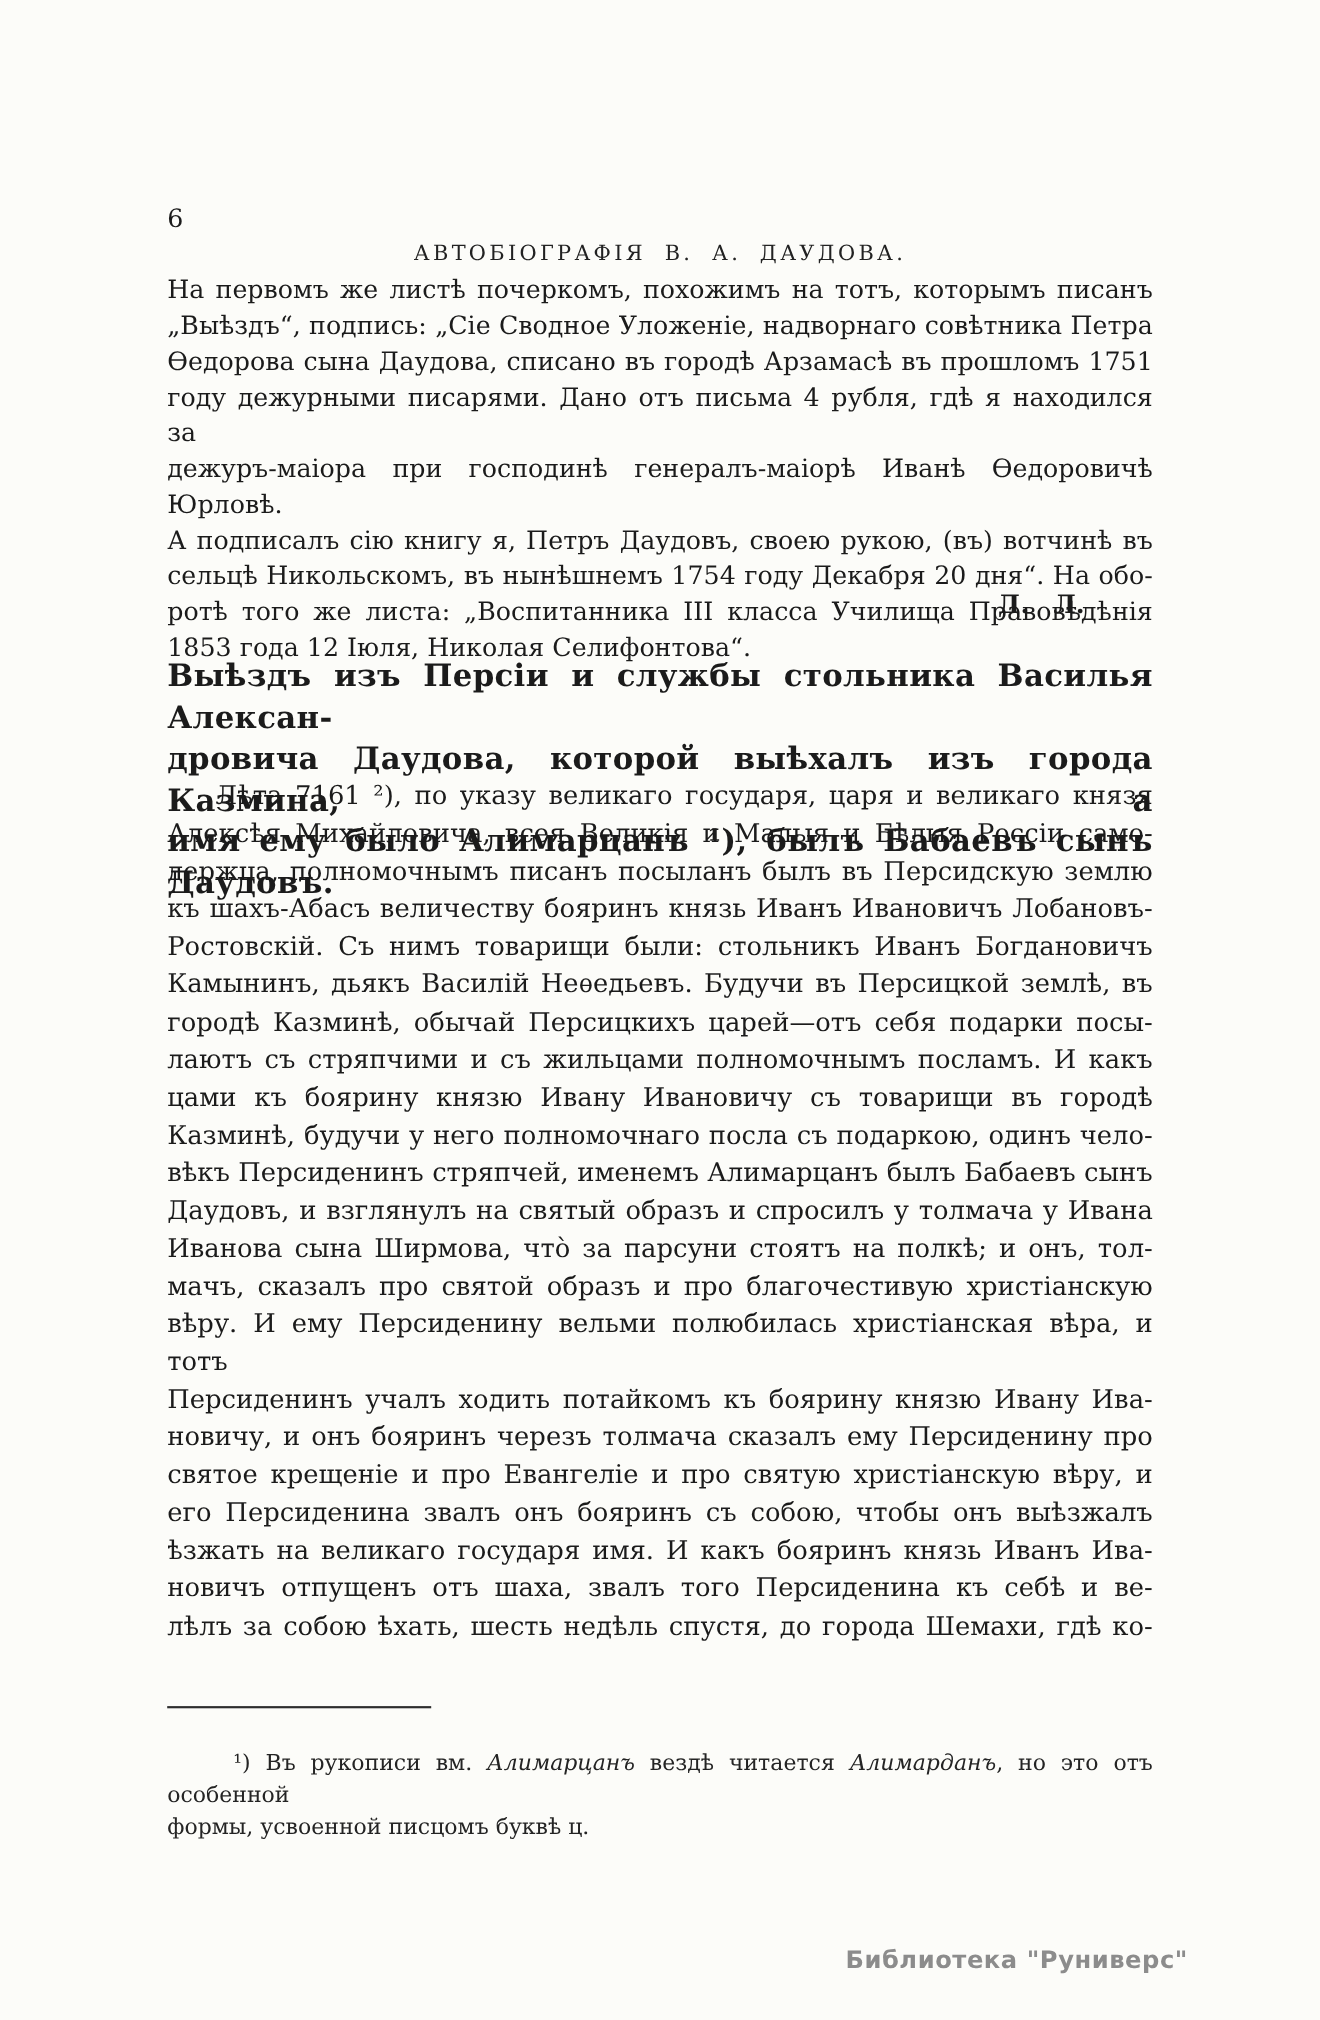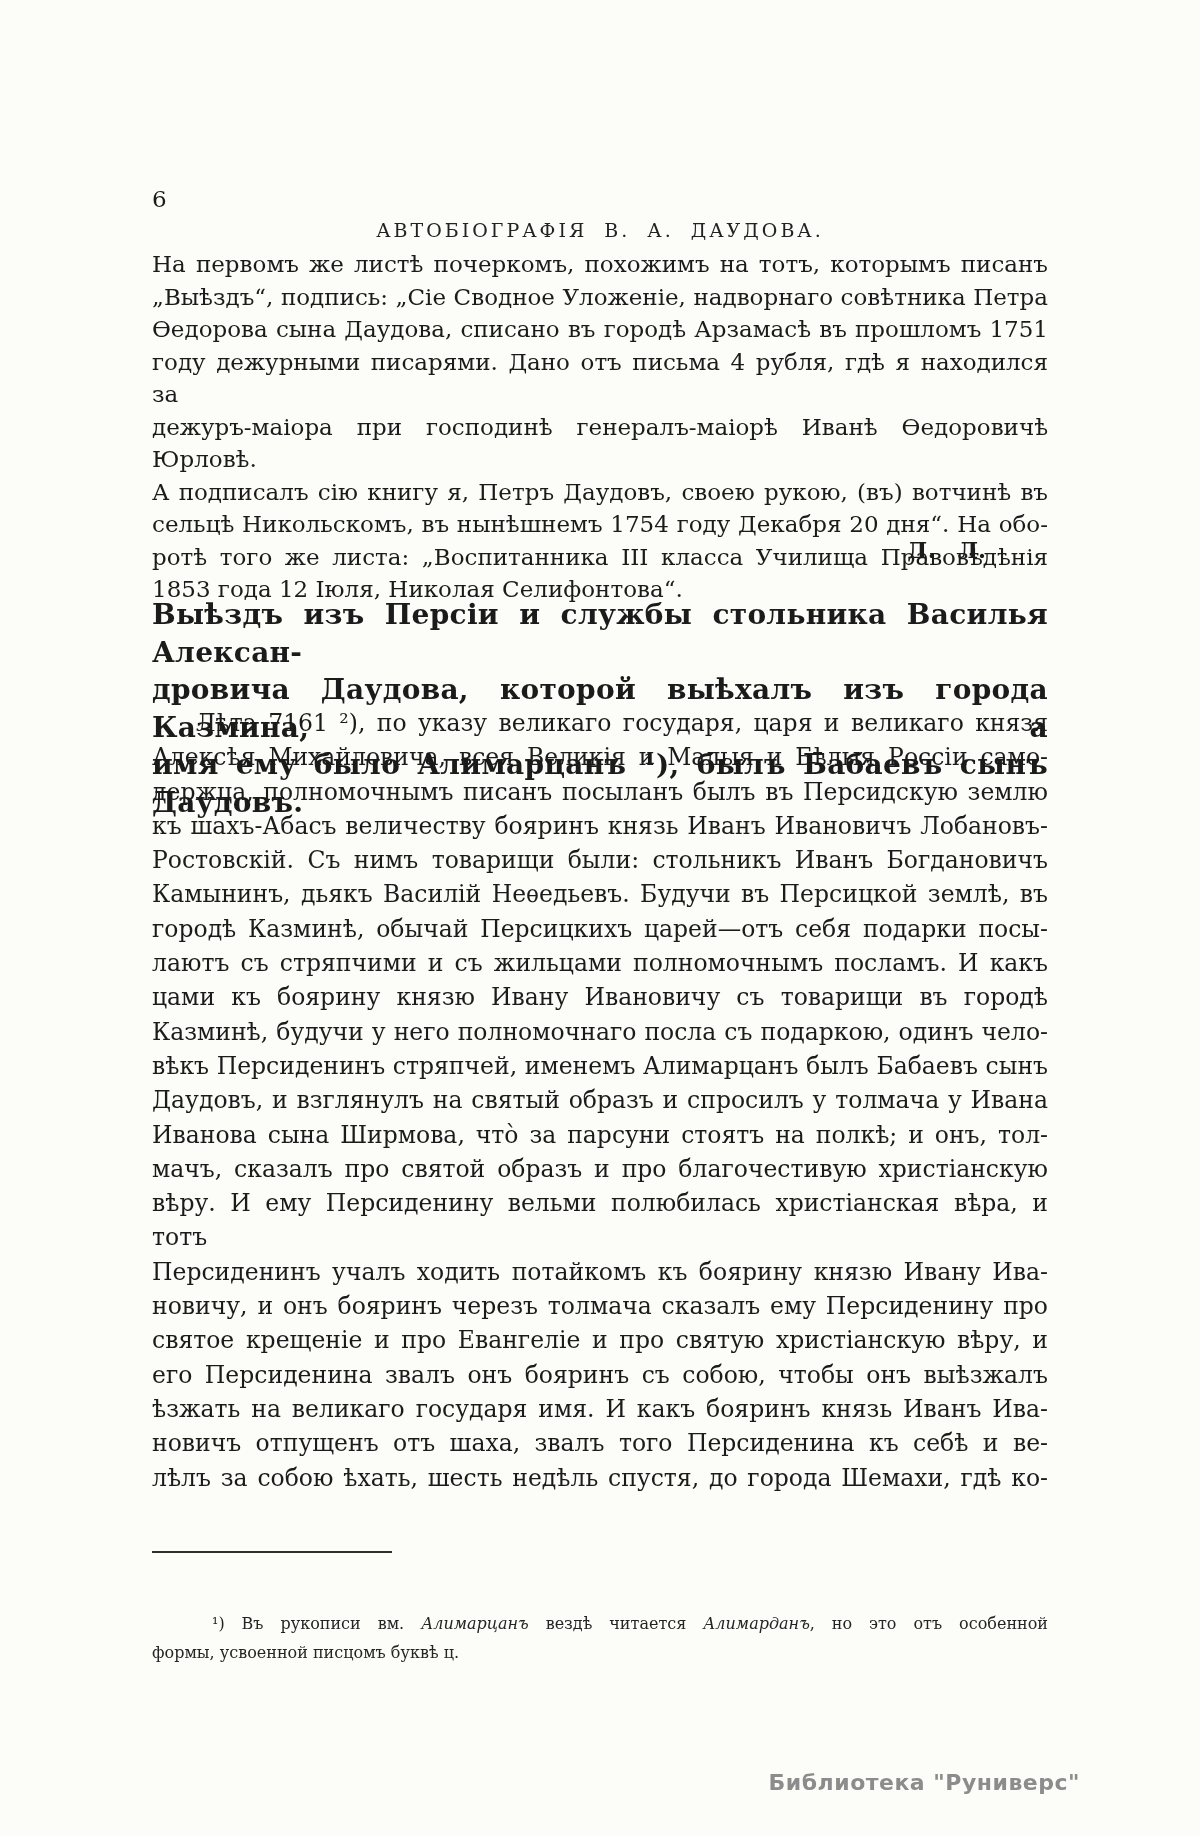--- a/index.html
+++ b/index.html
@@ -31,21 +31,21 @@
   .heading{
     top:596px;font-size:28px;font-weight:bold;line-height:37.5px;
     letter-spacing:0.3px;
   }
   .bodytext{top:706px;font-size:23.5px;line-height:34.3px;}
   .indent1{text-indent:44px;}
   .fnrule{
     position:absolute;left:152px;top:1551px;width:240px;height:0;
     border-top:2px solid #2e2e2e;
   }
-  .footnotes{top:1588px;font-size:16px;line-height:29px;color:#242424;margin-top:21px;}
+  .footnotes{top:1588px;font-size:20px;line-height:29px;color:#242424;}
   .fn-indent{text-indent:60px;}
   .it{font-style:italic;}
   .watermark{
     position:absolute;top:1770px;right:120px;
     font-family:"DejaVu Sans","Liberation Sans",sans-serif;
     font-weight:bold;font-size:22px;color:#8c8c8c;letter-spacing:0.5px;
   }
 </style>
 </head>
 <body>

